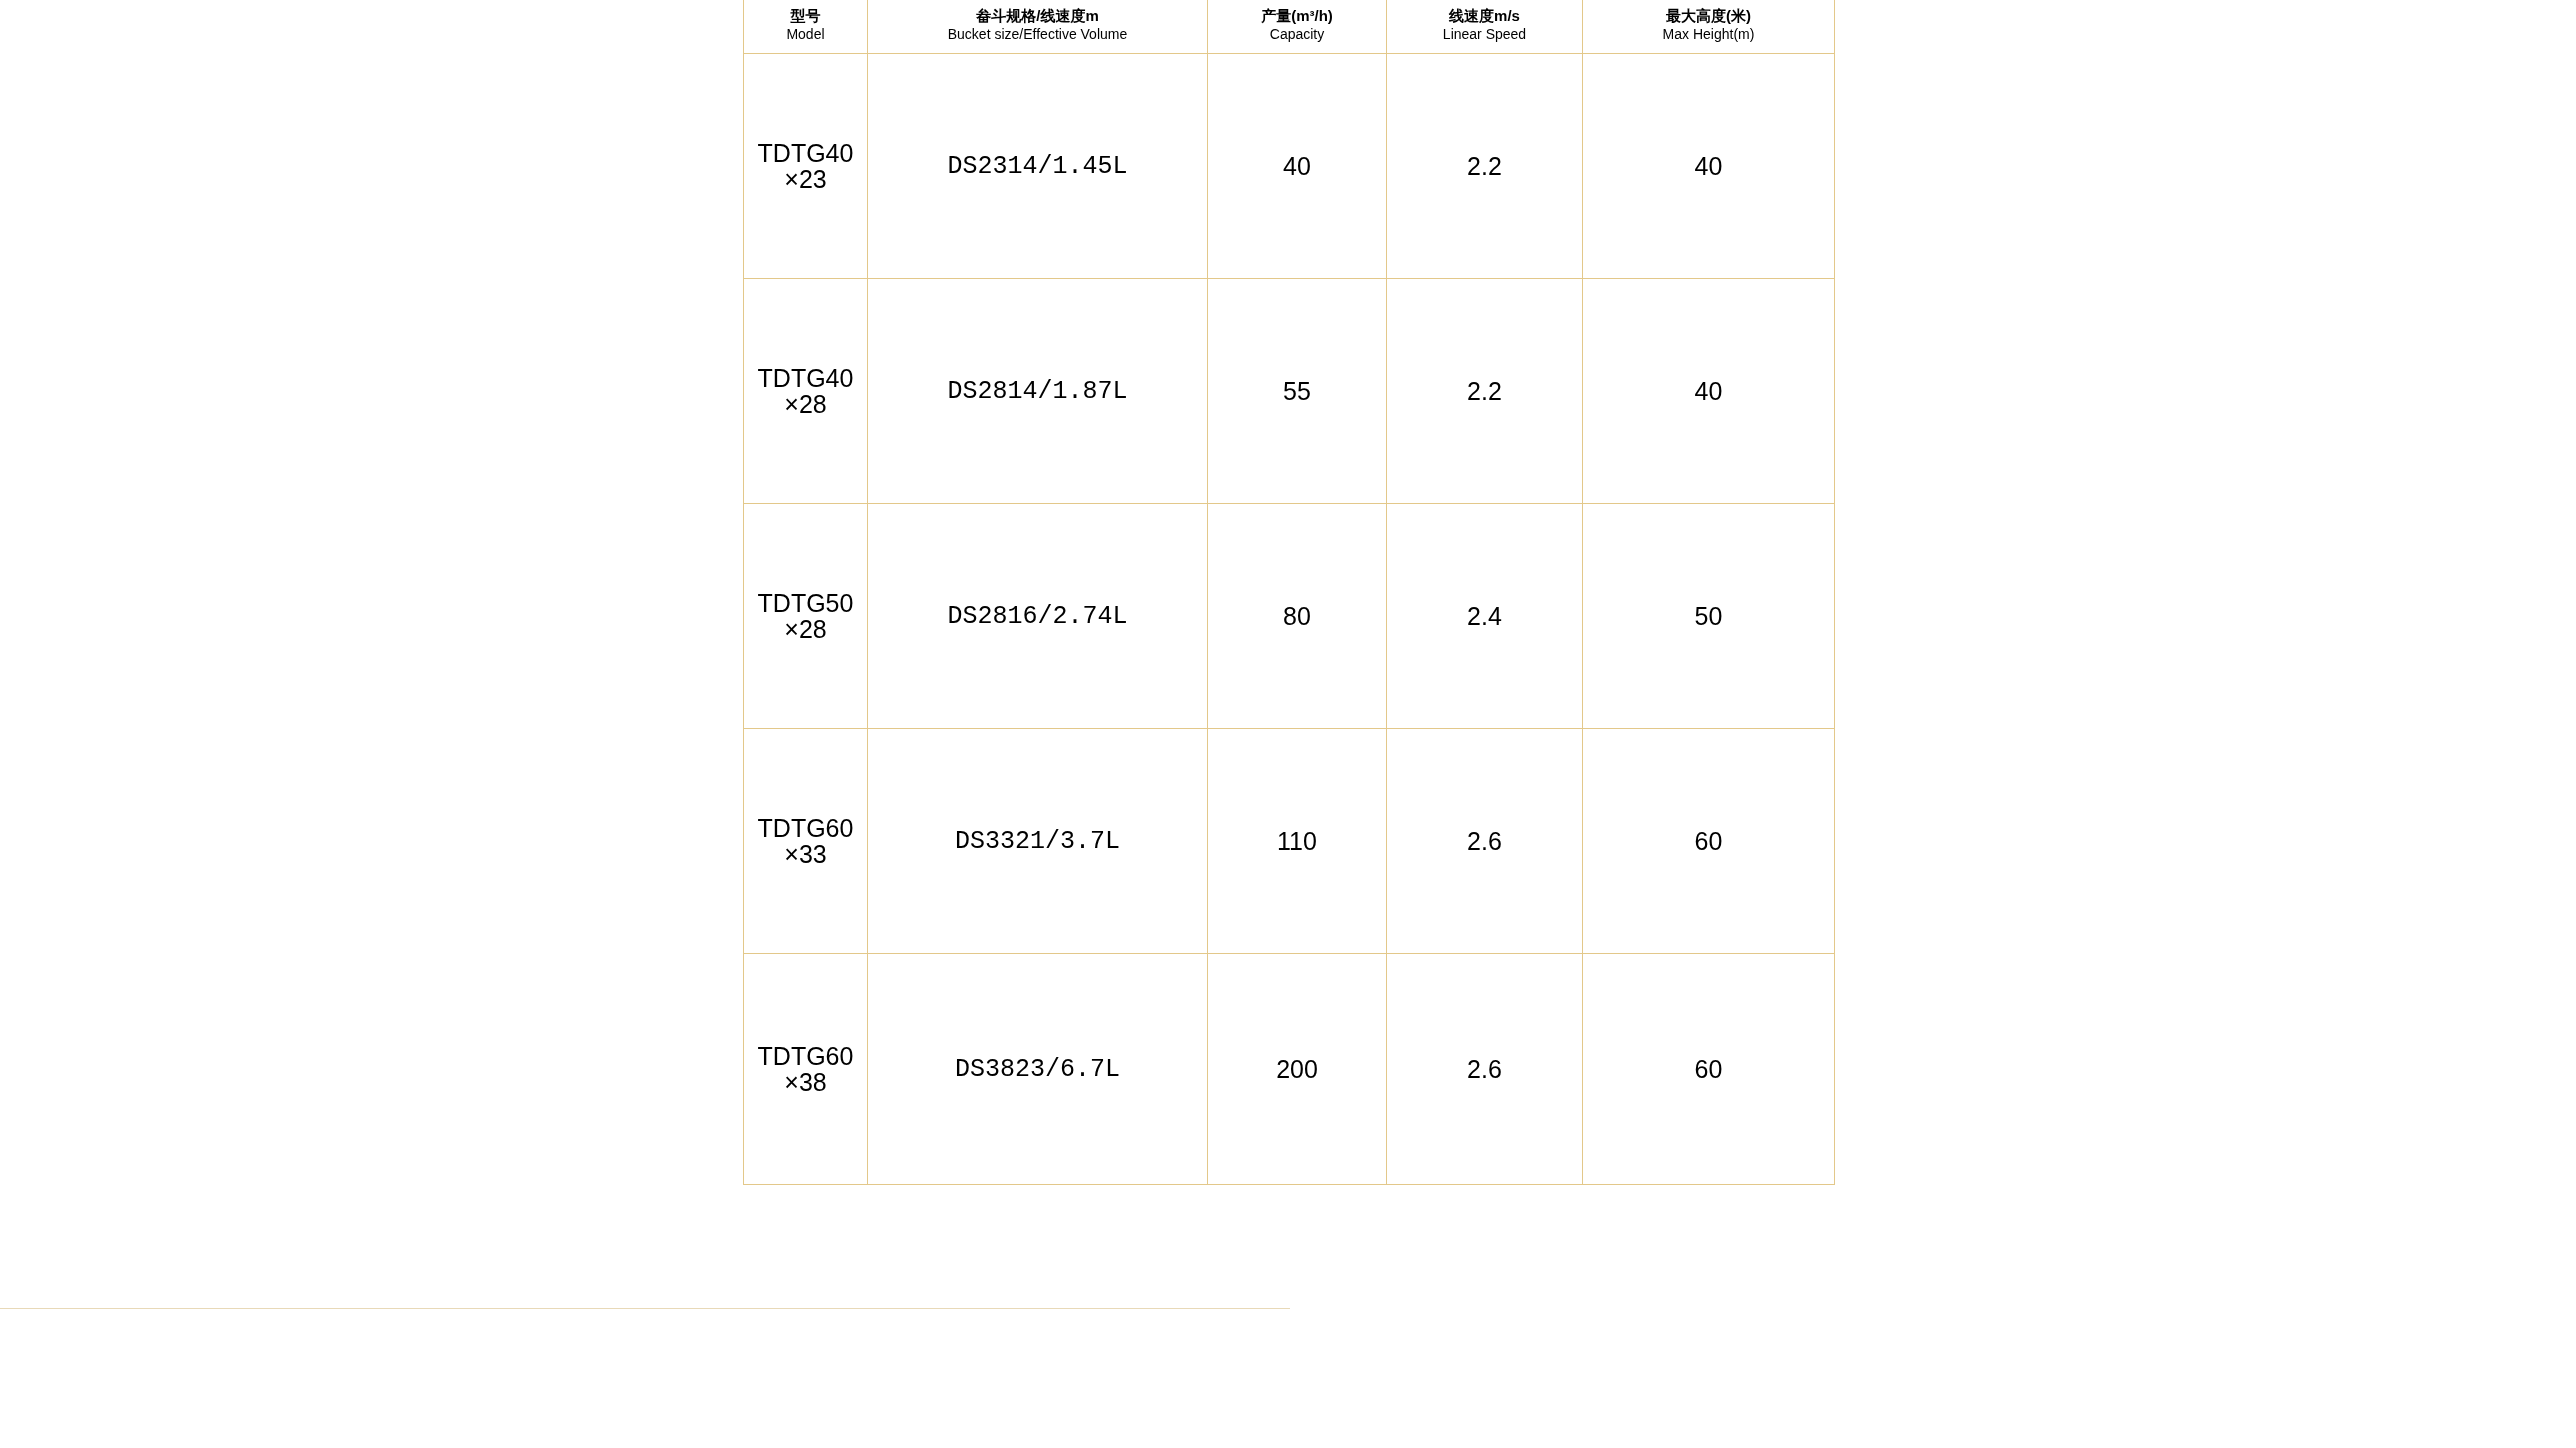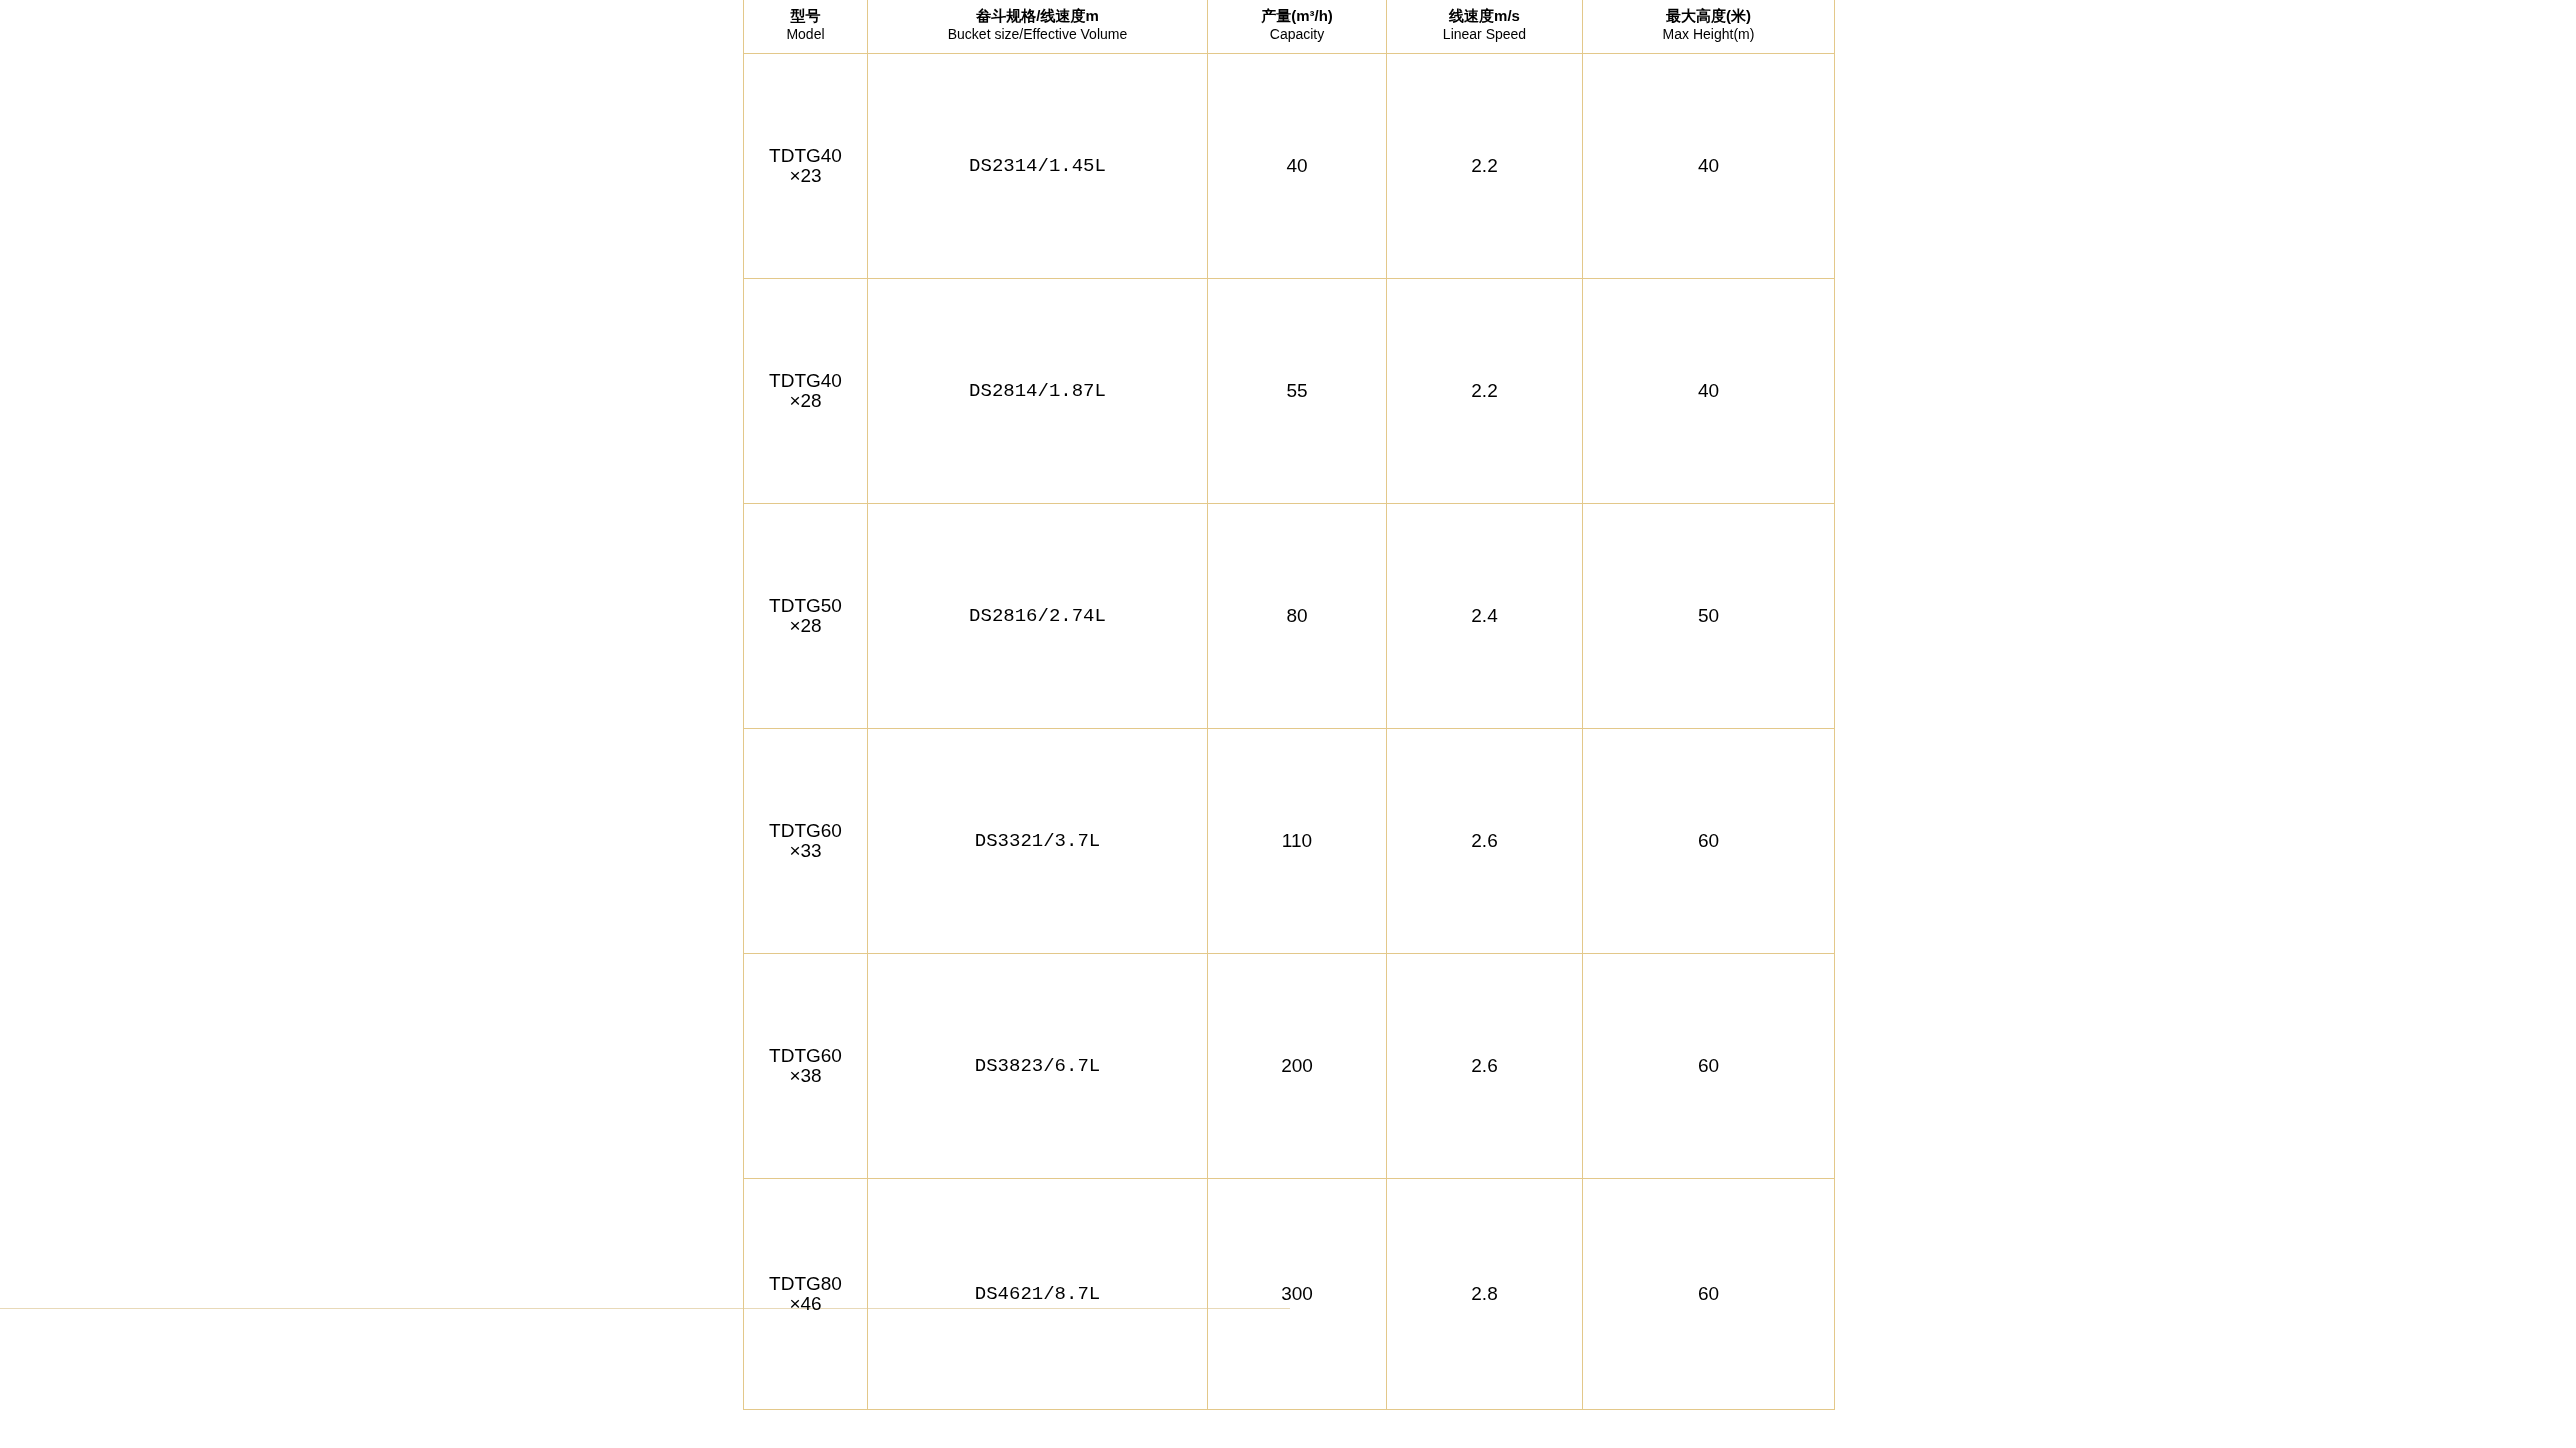--- a/index.html
+++ b/index.html
@@ -75,21 +75,21 @@
   }
   .th-en {
     display: block;
     font-size: 14px;
     font-weight: normal;
     margin-top: 2.3px;
   }
 
   table.spec tbody td {
     height: 224px;
-    font-size: 19px;
+    font-size: 25px;
   }
 
   td.model {
     font-size: 25px;
     line-height: 1.05;
     white-space: pre-line;
   }
   td.bucket { font-size: 26px; font-family: Liberation Mono, monospace; }
   td.num { font-size: 25px; }
 
@@ -169,24 +169,16 @@
         <td class="num">60</td>
       </tr>
       <tr>
         <td class="model">TDTG60
 ×38</td>
         <td class="bucket">DS3823/6.7L</td>
         <td class="num">200</td>
         <td class="num">2.6</td>
         <td class="num">60</td>
       </tr>
-      <tr>
-        <td class="model">TDTG80
-×46</td>
-        <td class="bucket">DS4621/8.7L</td>
-        <td class="num">300</td>
-        <td class="num">2.8</td>
-        <td class="num">60</td>
-      </tr>
     </tbody>
   </table>
 </div>
 
 
 </body></html>

